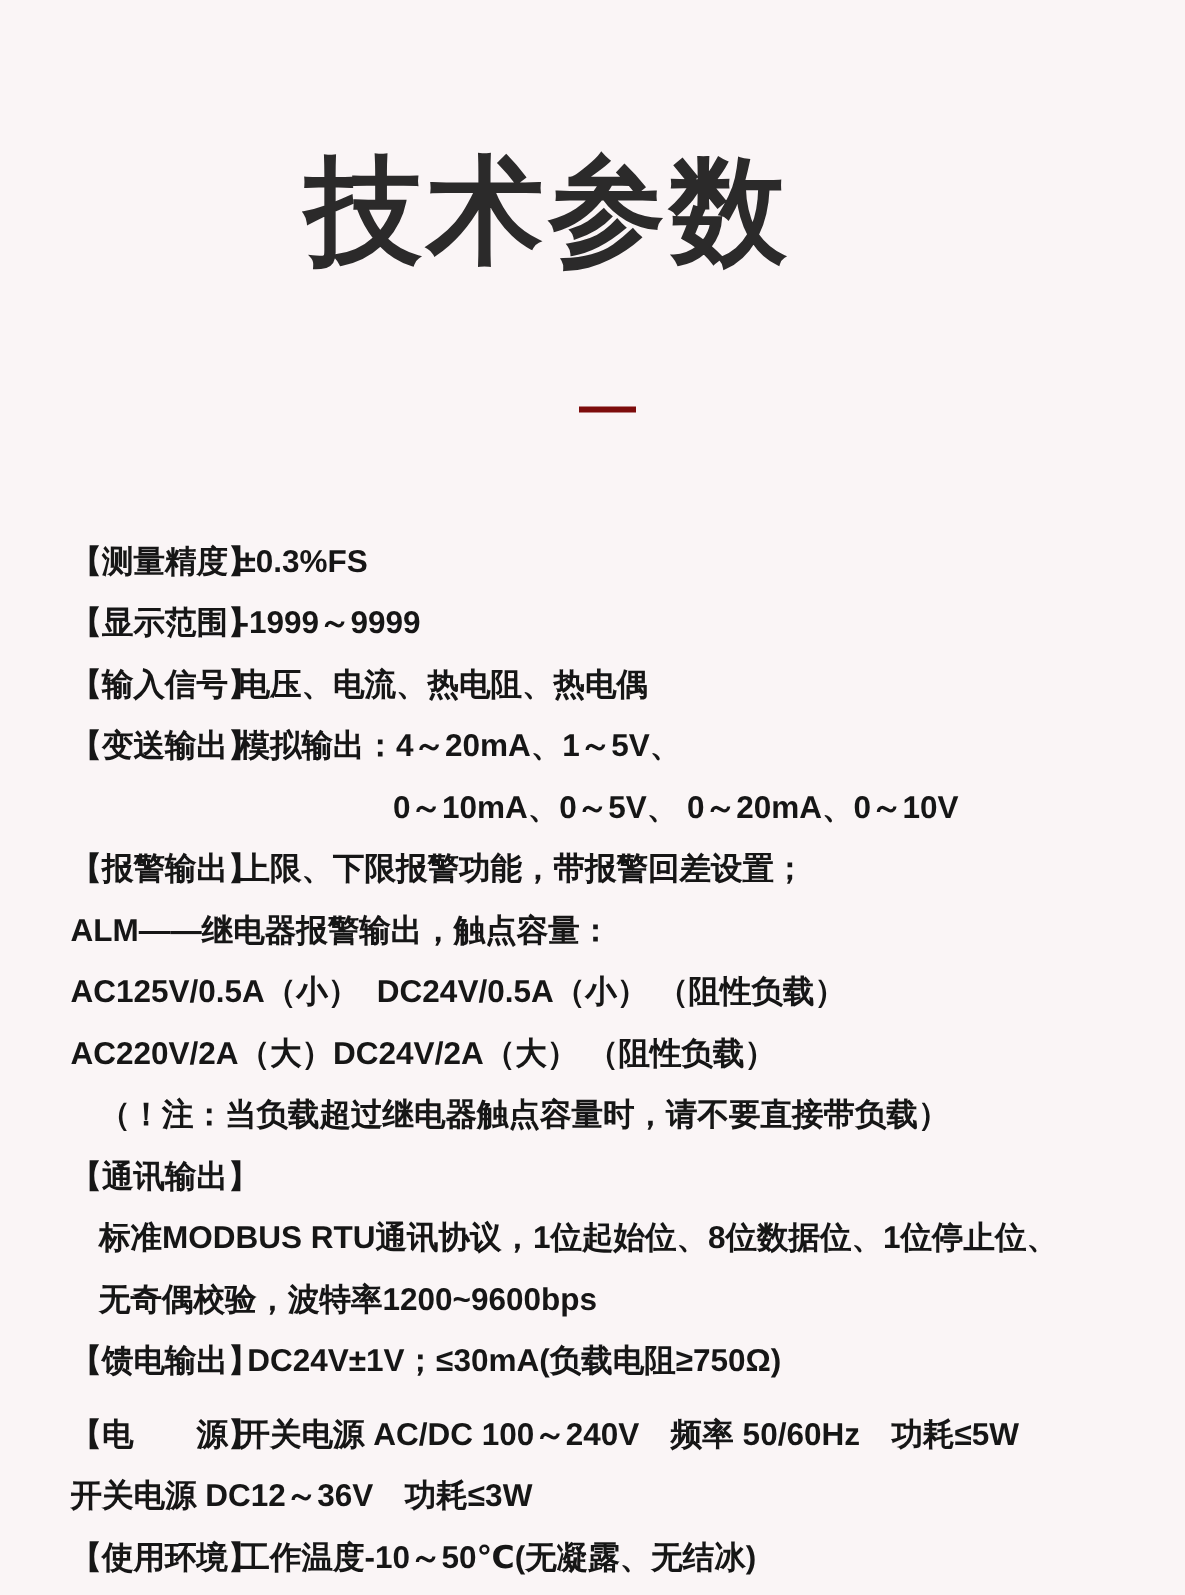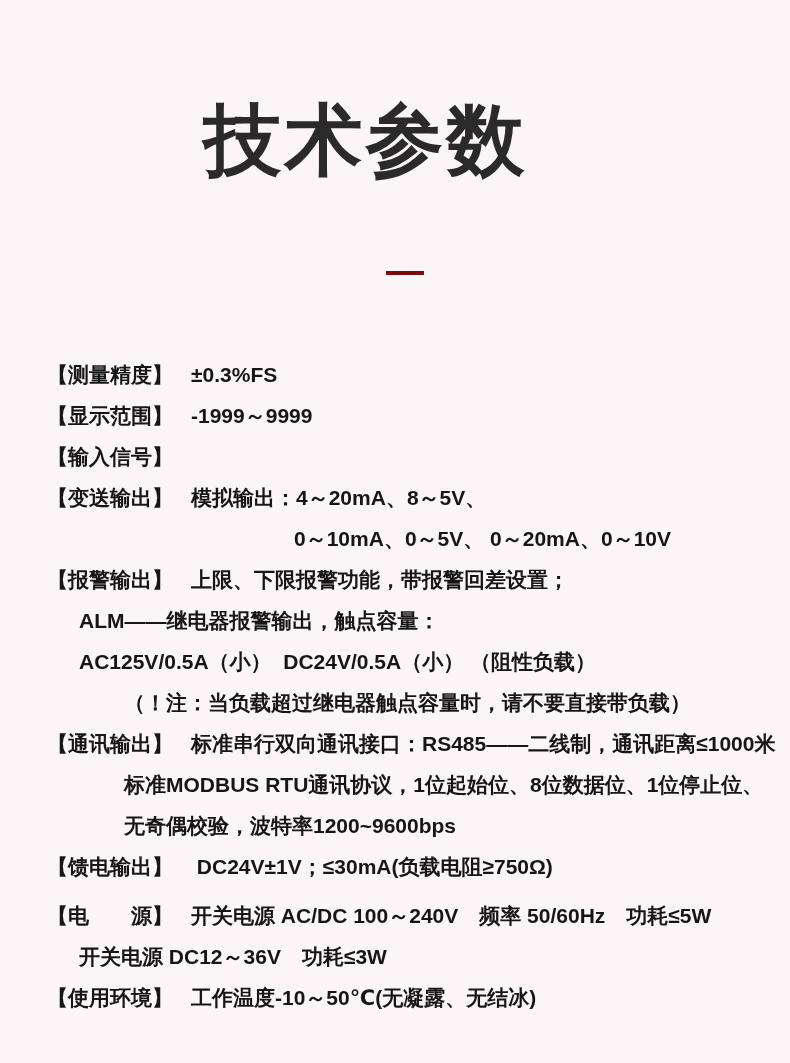--- a/index.html
+++ b/index.html
@@ -50,27 +50,27 @@
     color: #161616;
     white-space: pre;
     padding-left: 47px;
   }
   .row-label {
     flex: 0 0 auto;
     display: inline-block;
     width: 112px;
     white-space: pre;
   }
-  .row-text { flex: 0 0 auto; white-space: pre; margin-left: 32px; }
+  .row-text { flex: 0 0 auto; white-space: pre; }
   
   .indent-content { }
   .indent-alm     { }
   .indent-ac      { }
   .indent-values  { padding-left: 262px; }
-  .indent-note    { padding-left: 92px; }
+  .indent-note    { padding-left: 66px; }
   .gap-lg { margin-top: 8px; }
 </style>
 </head>
 <body>
 
 <div class="title">技术参数</div>
 
 <div class="divider-dash"></div>
 
 <div class="spec-list">
@@ -80,52 +80,55 @@
     <span class="row-text">±0.3%FS</span>
   </div>
 
   <div class="row">
     <span class="row-label">【显示范围】</span>
     <span class="row-text">-1999～9999</span>
   </div>
 
   <div class="row">
     <span class="row-label">【输入信号】</span>
+    <span class="row-text">电压、电流、热电阻、热电偶</span>
   </div>
 
   <div class="row">
     <span class="row-label">【变送输出】</span>
-    <span class="row-text">模拟输出：4～20mA、8～5V、</span>
+    <span class="row-text">模拟输出：4～20mA、1～5V、</span>
   </div>
 
   <div class="row indent-values">
     <span class="row-text">0～10mA、0～5V、 0～20mA、0～10V</span>
   </div>
 
   <div class="row">
     <span class="row-label">【报警输出】</span>
     <span class="row-text">上限、下限报警功能，带报警回差设置；</span>
   </div>
 
   <div class="row indent-alm">
     <span class="row-text">ALM——继电器报警输出，触点容量：</span>
   </div>
 
   <div class="row indent-ac">
     <span class="row-text">AC125V/0.5A（小）  DC24V/0.5A（小） （阻性负载）</span>
   </div>
 
+  <div class="row indent-ac">
+    <span class="row-text">AC220V/2A（大）DC24V/2A（大） （阻性负载）</span>
+  </div>
 
   <div class="row indent-note">
     <span class="row-text">（！注：当负载超过继电器触点容量时，请不要直接带负载）</span>
   </div>
 
   <div class="row">
     <span class="row-label">【通讯输出】</span>
-    <span class="row-text">标准串行双向通讯接口：RS485——二线制，通讯距离≤1000米</span>
   </div>
 
   <div class="row indent-note">
     <span class="row-text">标准MODBUS RTU通讯协议，1位起始位、8位数据位、1位停止位、</span>
   </div>
 
   <div class="row indent-note">
     <span class="row-text">无奇偶校验，波特率1200~9600bps</span>
   </div>
 

